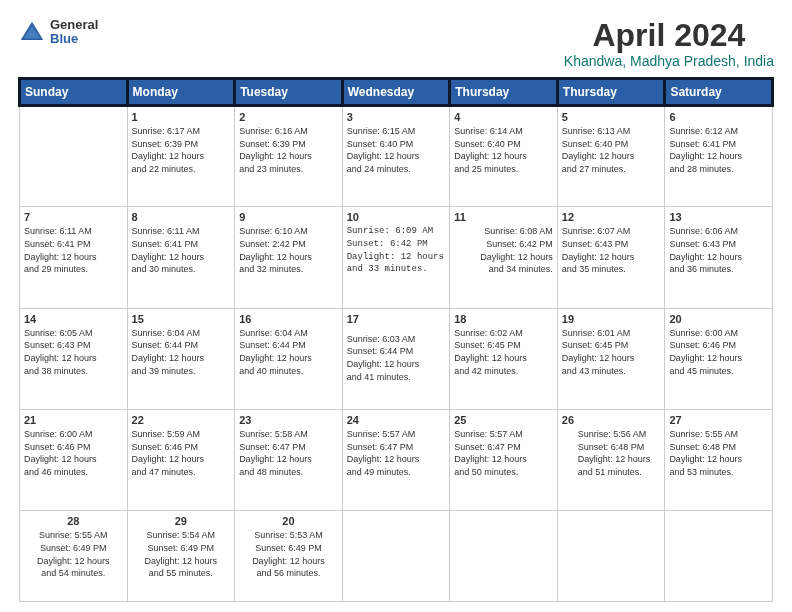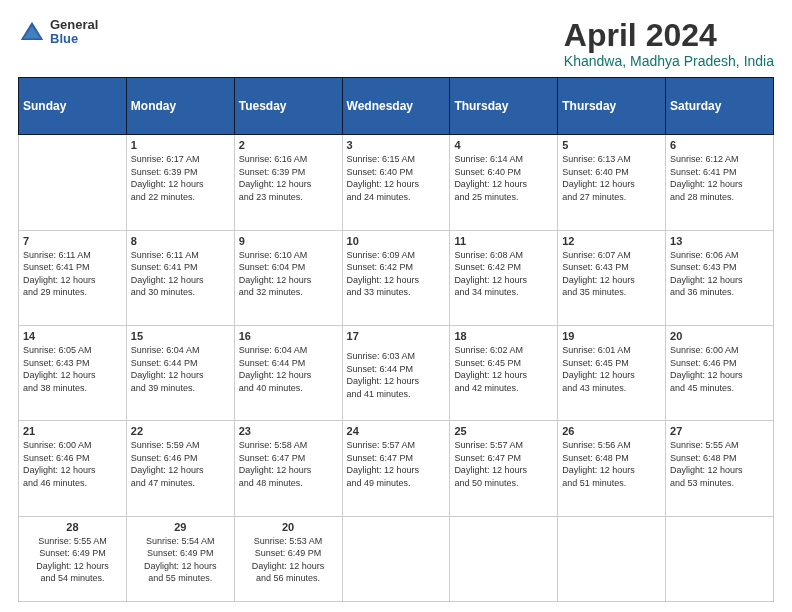--- a/index.html
+++ b/index.html
@@ -41,21 +41,21 @@
     .logo-blue {
       font-size: 13px;
       font-weight: bold;
       color: #2a5fa5;
     }
     .logo-icon {
       width: 28px;
       height: 28px;
     }
     .title-block {
-      text-align: left;
+      text-align: center;
     }
     .main-title {
       font-size: 32px;
       font-weight: bold;
       color: #333;
       line-height: 1.1;
     }
     .subtitle {
       font-size: 14px;
       color: #0f766e;
@@ -65,23 +65,23 @@
       border: 1px solid #ccc;
       border-collapse: collapse;
       width: 100%;
       table-layout: fixed;
     }
     .calendar th {
       background-color: #2a5fa5;
       color: #fff;
       font-size: 12px;
       font-weight: bold;
-      padding: 21px 4px;
+      padding: 5px 4px;
       text-align: left;
-      border: 1px solid #0f172a;
+      border: 3px solid #0f172a;
       margin-top: 12px;
     }
     .calendar td {
       border: 1px solid #ccc;
       vertical-align: top;
       padding: 4px 4px;
       font-size: 9.5px;
       color: #333;
       height: 82px;
     }
@@ -194,34 +194,34 @@
           <td>
             <span class="day-num">8</span>
             <div class="day-info" style="white-space: pre-line;">Sunrise: 6:11 AM
 Sunset: 6:41 PM
 Daylight: 12 hours
 and 30 minutes.</div>
           </td>
           <td>
             <span class="day-num">9</span>
             <div class="day-info" style="white-space: pre-line;">Sunrise: 6:10 AM
-Sunset: 6:04 PM
+Sunset: 2:42 PM
 Daylight: 12 hours
 and 32 minutes.</div>
           </td>
           <td>
             <span class="day-num">10</span>
-            <div class="day-info" style="white-space: pre-line;">Sunrise: 6:09 AM
+            <div class="day-info" style="white-space: pre-line; font-family: Liberation Mono, monospace;">Sunrise: 6:09 AM
 Sunset: 6:42 PM
 Daylight: 12 hours
 and 33 minutes.</div>
           </td>
           <td>
             <span class="day-num">11</span>
-            <div class="day-info" style="white-space: pre-line;">Sunrise: 6:08 AM
+            <div class="day-info" style="white-space: pre-line; text-align: right;">Sunrise: 6:08 AM
 Sunset: 6:42 PM
 Daylight: 12 hours
 and 34 minutes.</div>
           </td>
           <td>
             <span class="day-num">12</span>
             <div class="day-info" style="white-space: pre-line;">Sunrise: 6:07 AM
 Sunset: 6:43 PM
 Daylight: 12 hours
 and 35 minutes.</div>
@@ -316,21 +316,21 @@
           </td>
           <td>
             <span class="day-num">25</span>
             <div class="day-info" style="white-space: pre-line;">Sunrise: 5:57 AM
 Sunset: 6:47 PM
 Daylight: 12 hours
 and 50 minutes.</div>
           </td>
           <td>
             <span class="day-num">26</span>
-            <div class="day-info" style="white-space: pre-line;">Sunrise: 5:56 AM
+            <div class="day-info" style="white-space: pre-line; margin-left: 16px;">Sunrise: 5:56 AM
 Sunset: 6:48 PM
 Daylight: 12 hours
 and 51 minutes.</div>
           </td>
           <td>
             <span class="day-num">27</span>
             <div class="day-info" style="white-space: pre-line;">Sunrise: 5:55 AM
 Sunset: 6:48 PM
 Daylight: 12 hours
 and 53 minutes.</div>

